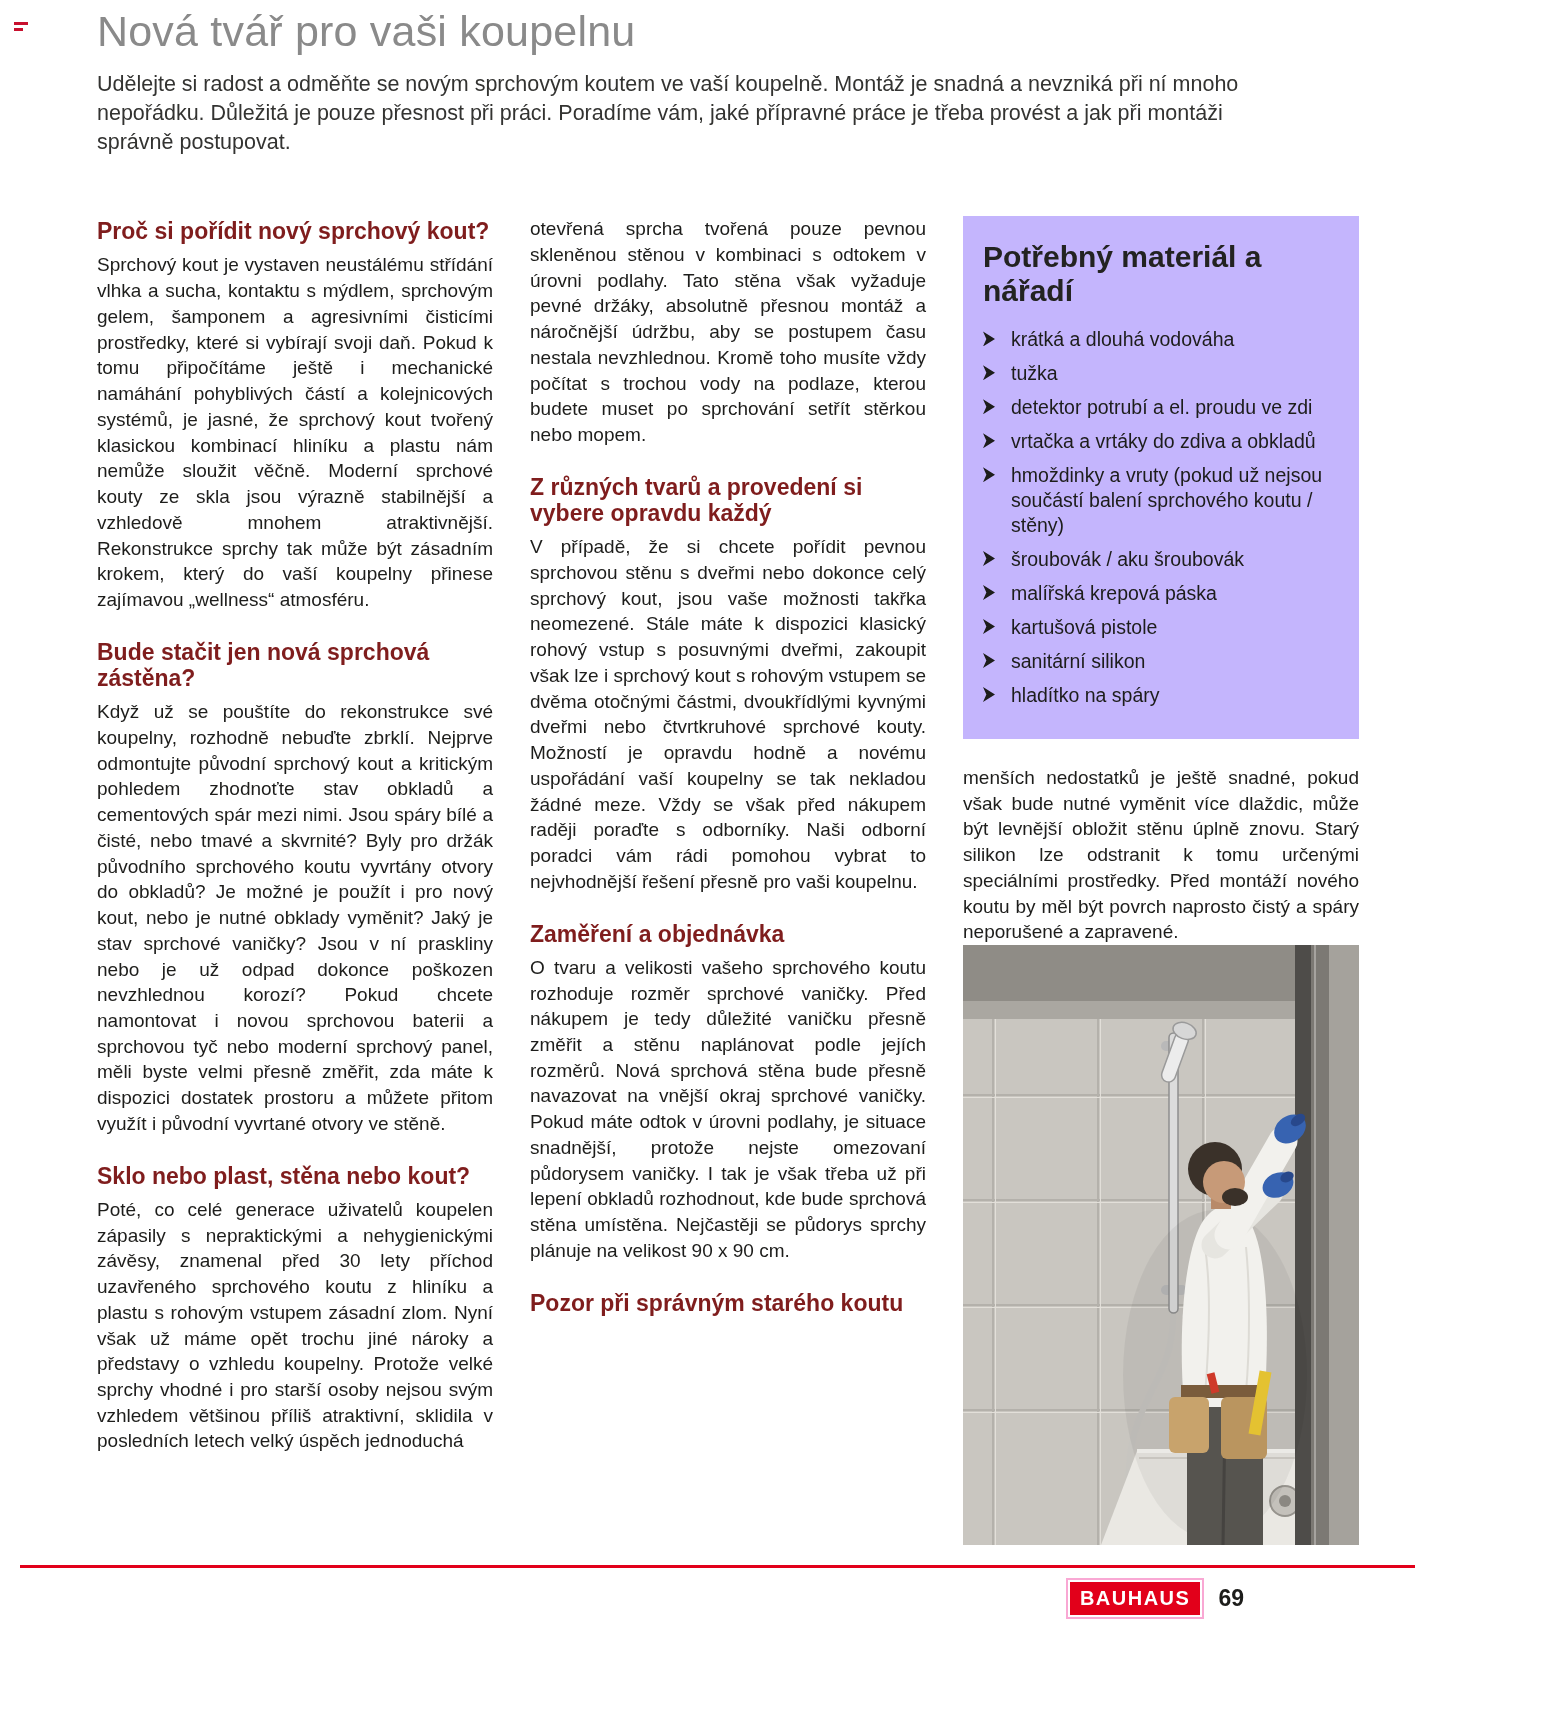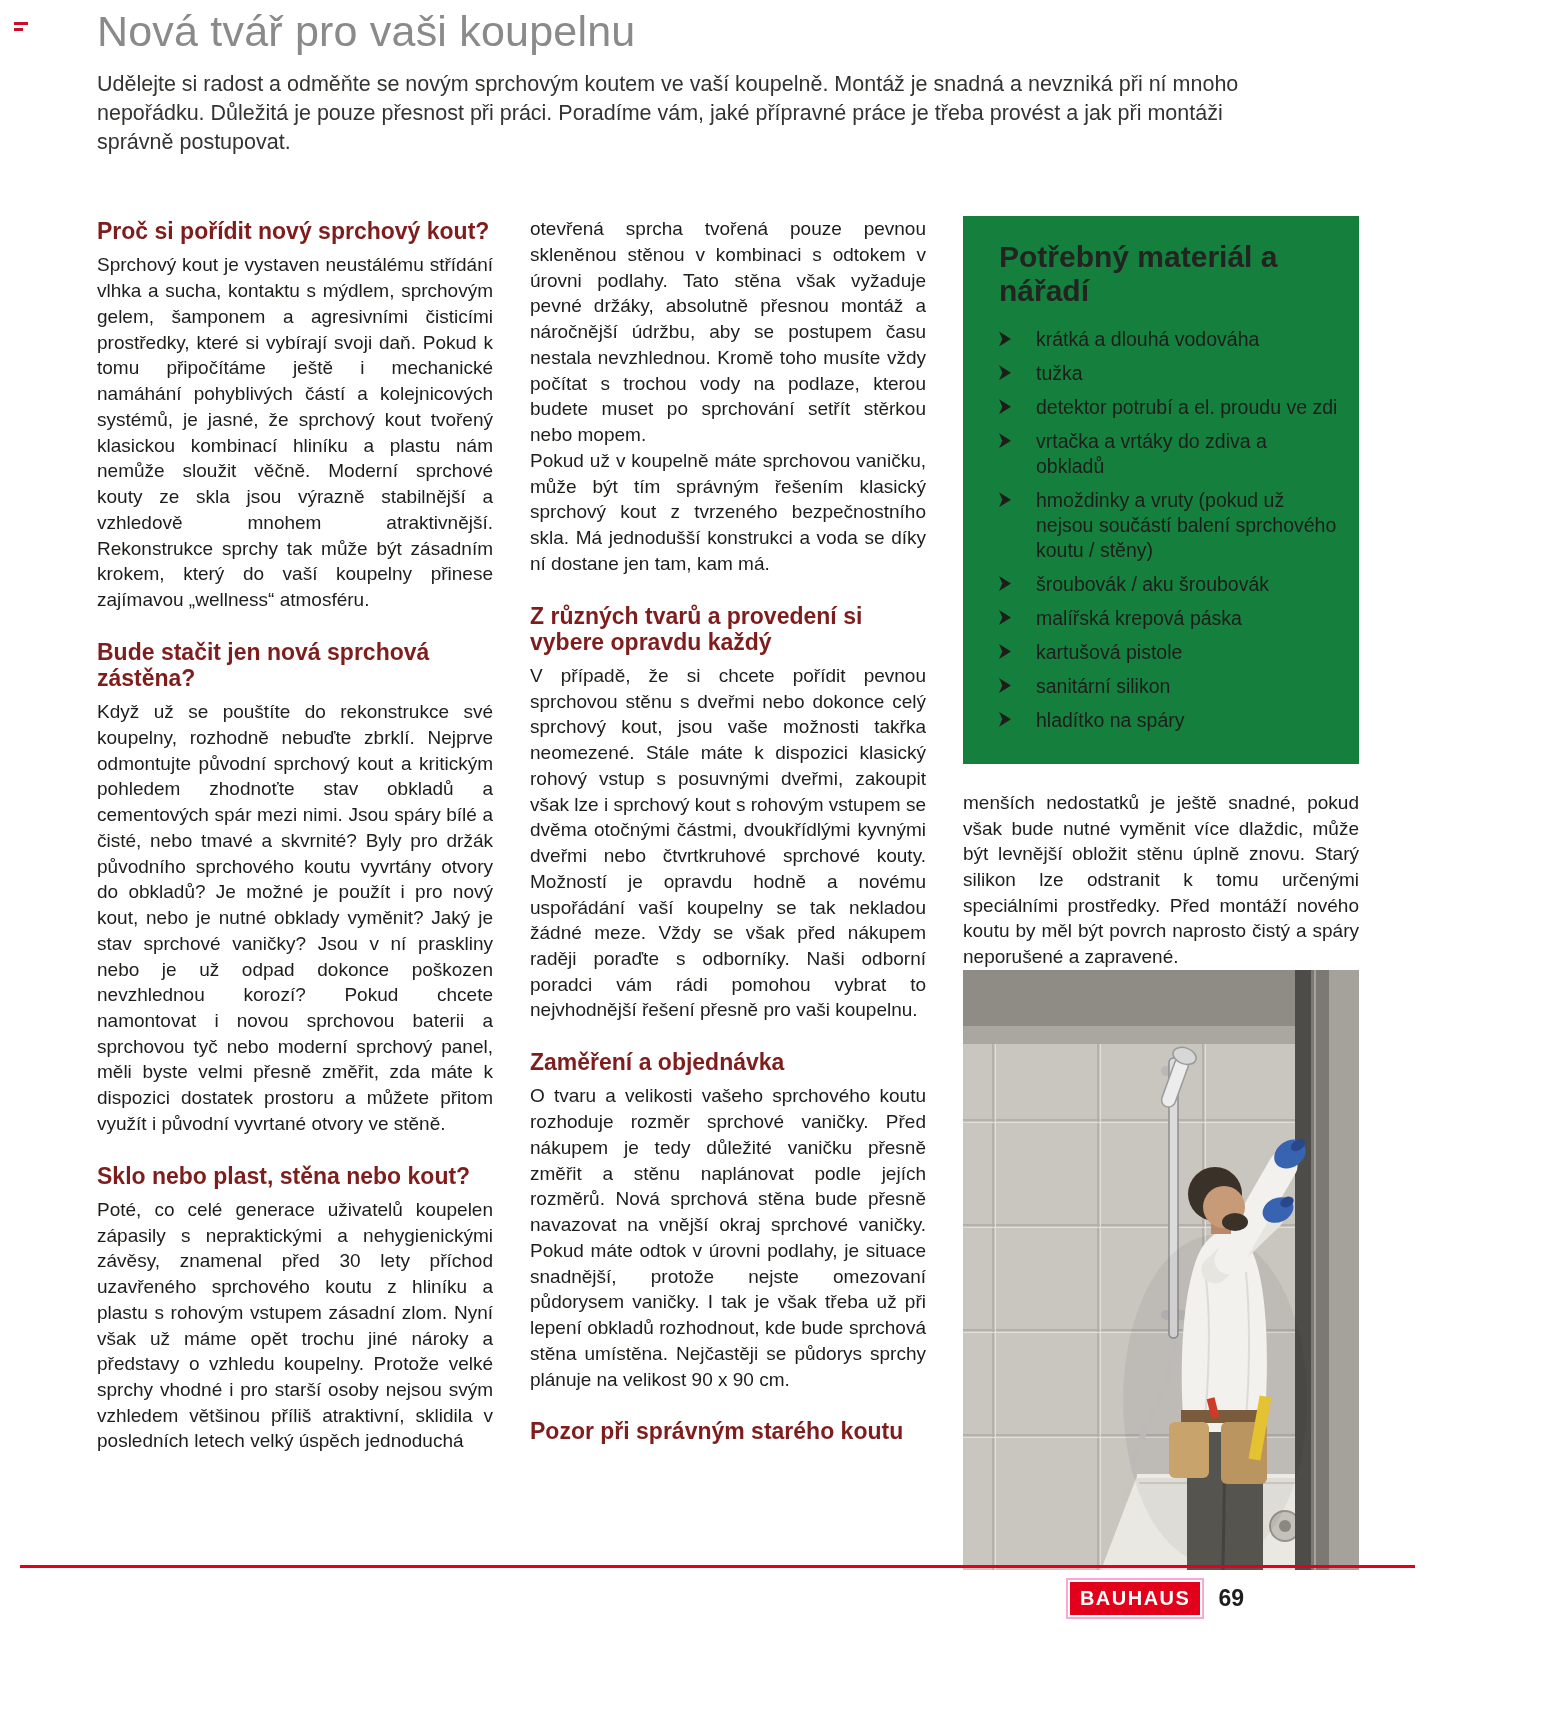--- a/index.html
+++ b/index.html
@@ -16,24 +16,24 @@
   header { padding:8px 190px 0 97px; }
   .page-title { font-size:43px; font-weight:400; color:#8a8a8a; line-height:1.08; letter-spacing:0.2px; }
   .intro { margin-top:16px; font-size:21.5px; line-height:1.33; color:#333331; max-width:1210px; }
 
   .columns { display:flex; gap:37px; padding-left:97px; margin-top:60px; }
   .col { width:396px; flex:0 0 396px; font-size:19px; line-height:1.355; text-align:justify; color:#1d1d1b; }
   .col p { margin:0; overflow-wrap:break-word; }
   .col h3 { font-size:23px; line-height:1.14; margin:26px 0 8px; text-align:left; color:#7f1d1d; }
   .col h3.first { margin-top:2px; }
 
-  .materials-box { background:#15803d; padding:24px 20px 22px 36px; margin-bottom:26px; }
+  .materials-box { background:#c4b5fd; padding:24px 20px 22px 20px; margin-bottom:26px; }
   .materials-box h2 { font-size:30px; line-height:1.12; margin-bottom:20px; text-align:left; color:#232321; }
   .materials-box ul { list-style:none; }
-  .materials-box li { display:flex; gap:25px; margin-bottom:9px; font-size:19.5px; line-height:1.28; text-align:left; }
+  .materials-box li { display:flex; gap:16px; margin-bottom:9px; font-size:19.5px; line-height:1.28; text-align:left; }
   .arrow-icon { flex:0 0 12px; width:12px; height:15px; margin-top:4px; background:#1d1d1b;
                 clip-path:polygon(0 0, 100% 50%, 0 100%, 28% 50%); }
 
   .col3-para { margin-bottom:14px; }
   .photo-wrap { width:396px; height:600px; overflow:hidden; background:#c9c6c0; }
   .photo-wrap svg { display:block; }
 
   .footer-line { position:absolute; left:20px; right:20px; top:1565px; height:3px; background:#e2001a; }
   .footer-content { position:absolute; top:1578px; right:191px; display:flex; align-items:center; gap:14px; }
   .bauhaus-logo { background:#e2001a; color:#ffffff; font-weight:700; font-size:20px; letter-spacing:1.5px;
@@ -61,21 +61,20 @@
       <h3 class="first">Proč si pořídit nový sprchový kout?</h3>
       <p>Sprchový kout je vystaven neustálému střídání vlhka a sucha, kontaktu s mýdlem, sprchovým gelem, šamponem a agresivními čisticími prostředky, které si vybírají svoji daň. Pokud k tomu připočítáme ještě i mechanické namáhání pohyblivých částí a kolejnicových systémů, je jasné, že sprchový kout tvořený klasickou kombinací hliníku a plastu nám nemůže sloužit věčně. Moderní sprchové kouty ze skla jsou výrazně stabilnější a vzhledově mnohem atraktivnější. Rekonstrukce sprchy tak může být zásadním krokem, který do vaší koupelny přinese zajímavou „wellness“ atmosféru.</p>
       <h3>Bude stačit jen nová sprchová zástěna?</h3>
       <p>Když už se pouštíte do rekonstrukce své koupelny, rozhodně nebuďte zbrklí. Nejprve odmontujte původní sprchový kout a kritickým pohledem zhodnoťte stav obkladů a cementových spár mezi nimi. Jsou spáry bílé a čisté, nebo tmavé a skvrnité? Byly pro držák původního sprchového koutu vyvrtány otvory do obkladů? Je možné je použít i pro nový kout, nebo je nutné obklady vyměnit? Jaký je stav sprchové vaničky? Jsou v ní praskliny nebo je už odpad dokonce poškozen nevzhlednou korozí? Pokud chcete namontovat i novou sprchovou baterii a sprchovou tyč nebo moderní sprchový panel, měli byste velmi přesně změřit, zda máte k dispozici dostatek prostoru a můžete přitom využít i původní vyvrtané otvory ve stěně.</p>
       <h3>Sklo nebo plast, stěna nebo kout?</h3>
       <p>Poté, co celé generace uživatelů koupelen zápasily s nepraktickými a nehygienickými závěsy, znamenal před 30 lety příchod uzavřeného sprchového koutu z hliníku a plastu s rohovým vstupem zásadní zlom. Nyní však už máme opět trochu jiné nároky a představy o vzhledu koupelny. Protože velké sprchy vhodné i pro starší osoby nejsou svým vzhledem většinou příliš atraktivní, sklidila v posledních letech velký úspěch jednoduchá</p>
     </section>
 
     <section class="col">
       <p>otevřená sprcha tvořená pouze pevnou skleněnou stěnou v kombinaci s odtokem v úrovni podlahy. Tato stěna však vyžaduje pevné držáky, absolutně přesnou montáž a náročnější údržbu, aby se postupem času nestala nevzhlednou. Kromě toho musíte vždy počítat s trochou vody na podlaze, kterou budete muset po sprchování setřít stěrkou nebo mopem.</p>
-      <p>Pokud už v koupelně máte sprchovou vaničku, může být tím správným řešením klasický sprchový kout z tvrzeného bezpečnostního skla. Má jednodušší konstrukci a voda se díky ní dostane jen tam, kam má.</p>
       <h3>Z různých tvarů a provedení si vybere opravdu každý</h3>
       <p>V případě, že si chcete pořídit pevnou sprchovou stěnu s dveřmi nebo dokonce celý sprchový kout, jsou vaše možnosti takřka neomezené. Stále máte k dispozici klasický rohový vstup s posuvnými dveřmi, zakoupit však lze i sprchový kout s rohovým vstupem se dvěma otočnými částmi, dvoukřídlými kyvnými dveřmi nebo čtvrtkruhové sprchové kouty. Možností je opravdu hodně a novému uspořádání vaší koupelny se tak nekladou žádné meze. Vždy se však před nákupem raději poraďte s odborníky. Naši odborní poradci vám rádi pomohou vybrat to nejvhodnější řešení přesně pro vaši koupelnu.</p>
       <h3>Zaměření a objednávka</h3>
       <p>O tvaru a velikosti vašeho sprchového koutu rozhoduje rozměr sprchové vaničky. Před nákupem je tedy důležité vaničku přesně změřit a stěnu naplánovat podle jejích rozměrů. Nová sprchová stěna bude přesně navazovat na vnější okraj sprchové vaničky. Pokud máte odtok v úrovni podlahy, je situace snadnější, protože nejste omezovaní půdorysem vaničky. I tak je však třeba už při lepení obkladů rozhodnout, kde bude sprchová stěna umístěna. Nejčastěji se půdorys sprchy plánuje na velikost 90 x 90 cm.</p>
       <h3>Pozor při správným starého koutu</h3>
     </section>
 
     <section class="col">
 
       <aside class="materials-box">

